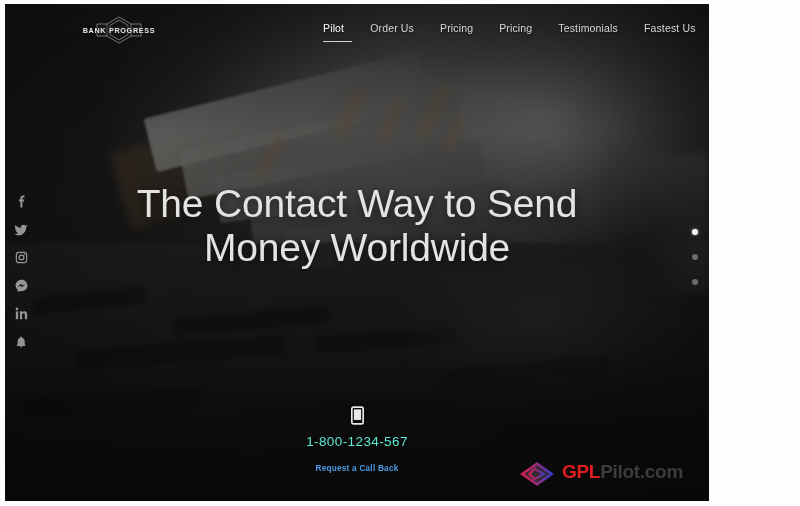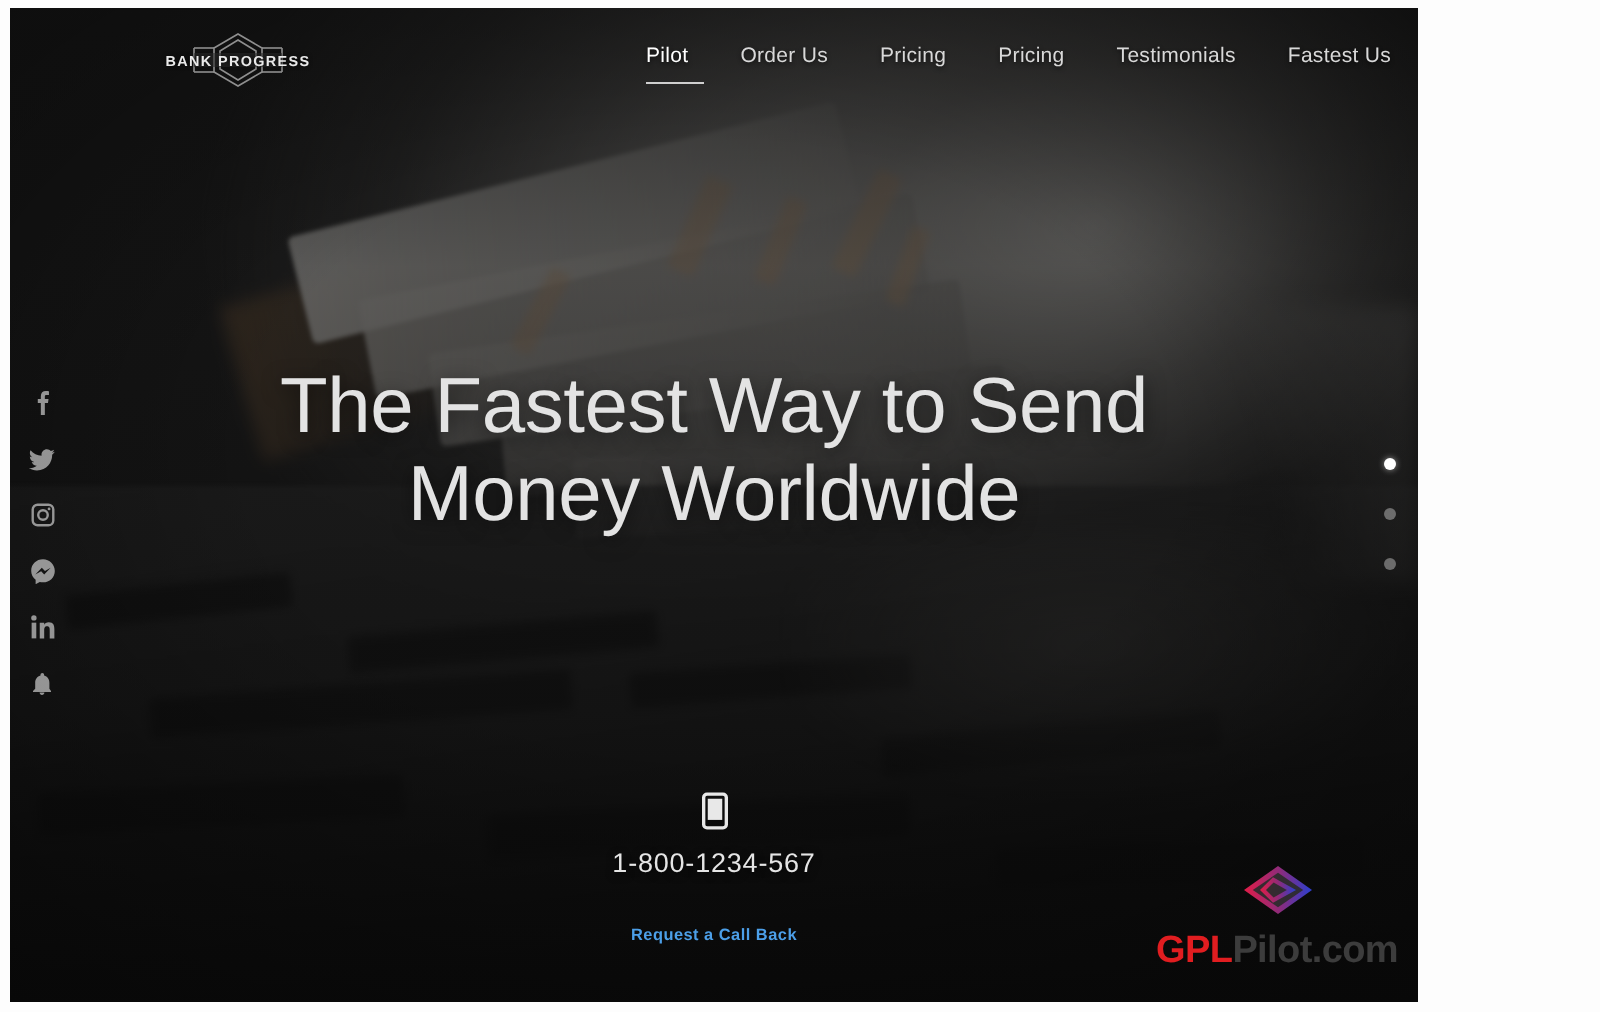--- a/index.html
+++ b/index.html
@@ -311,43 +311,42 @@
   .contact-block {
     position: absolute;
     left: 0; right: 0;
     bottom: 26px;
     text-align: center;
     z-index: 30;
   }
   .phone-icon { display: block; margin: 0 auto 9px auto; }
   .phone-number {
     font-size: 13.5px;
-    color: #e5e5e5;
+    color: #5eead4;
     letter-spacing: 0.4px;
-    margin-bottom: 18px;
+    margin-bottom: 8px;
     text-shadow: 0 1px 4px rgba(0,0,0,0.6);
   }
   .callback-link {
     font-size: 8.2px;
     color: #4c9fe8;
     letter-spacing: 0.25px;
     cursor: pointer;
     text-decoration: none;
     font-weight: bold;
   }
 
   
   .watermark {
     position: absolute;
-    right: 10px; bottom: 14px;
-    display: flex;
-    align-items: center;
+    right: 26px; bottom: 14px;
+    display: flex;
+    align-items: flex-start;
     gap: 7px;
     z-index: 45;
-    flex-direction: column;
   }
   .wm-text {
     font-size: 19px;
     font-weight: bold;
     letter-spacing: -0.3px;
     white-space: nowrap;
   }
   .wm-gpl { color: #e11d20; }
   .wm-pilot { color: #3c3c3c; }
 </style>
@@ -463,21 +462,21 @@
     </div>
 
     <div class="slider-dots">
       <span class="dot active"></span>
       <span class="dot"></span>
       <span class="dot"></span>
     </div>
 
     <div class="hero-content">
       <h1 class="hero-title">
-        <span class="line">The Fastest Way to Send</span>
+        <span class="line">The Contact Way to Send</span>
         <span class="line">Money Worldwide</span>
       </h1>
     </div>
 
     <div class="contact-block">
       <svg class="phone-icon" width="13" height="19" viewBox="0 0 14 20">
         <rect x="0.9" y="0.9" width="12.2" height="18.2" rx="1.8" fill="none" stroke="#e8e8e8" stroke-width="1.8"></rect>
         <rect x="3.1" y="3.4" width="7.8" height="11.4" fill="#e8e8e8"></rect>
       </svg>
       <div class="phone-number">1-800-1234-567</div>

